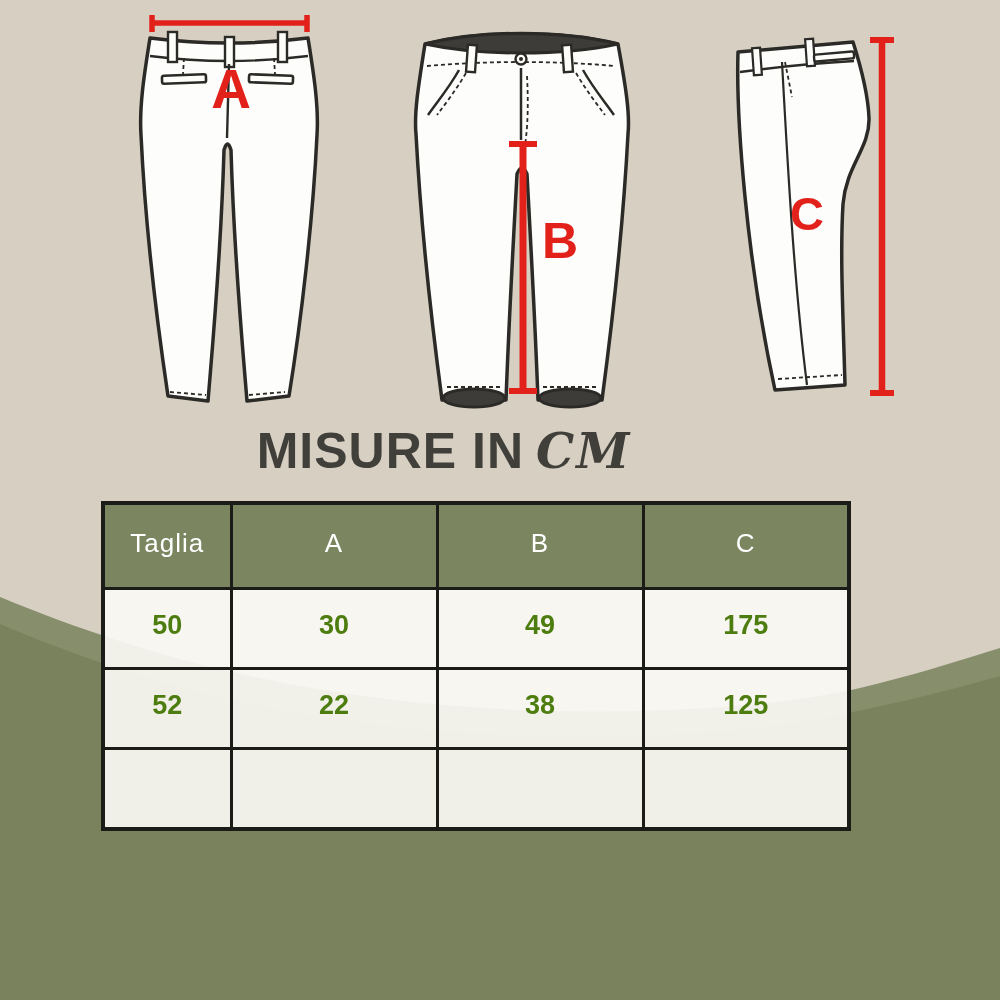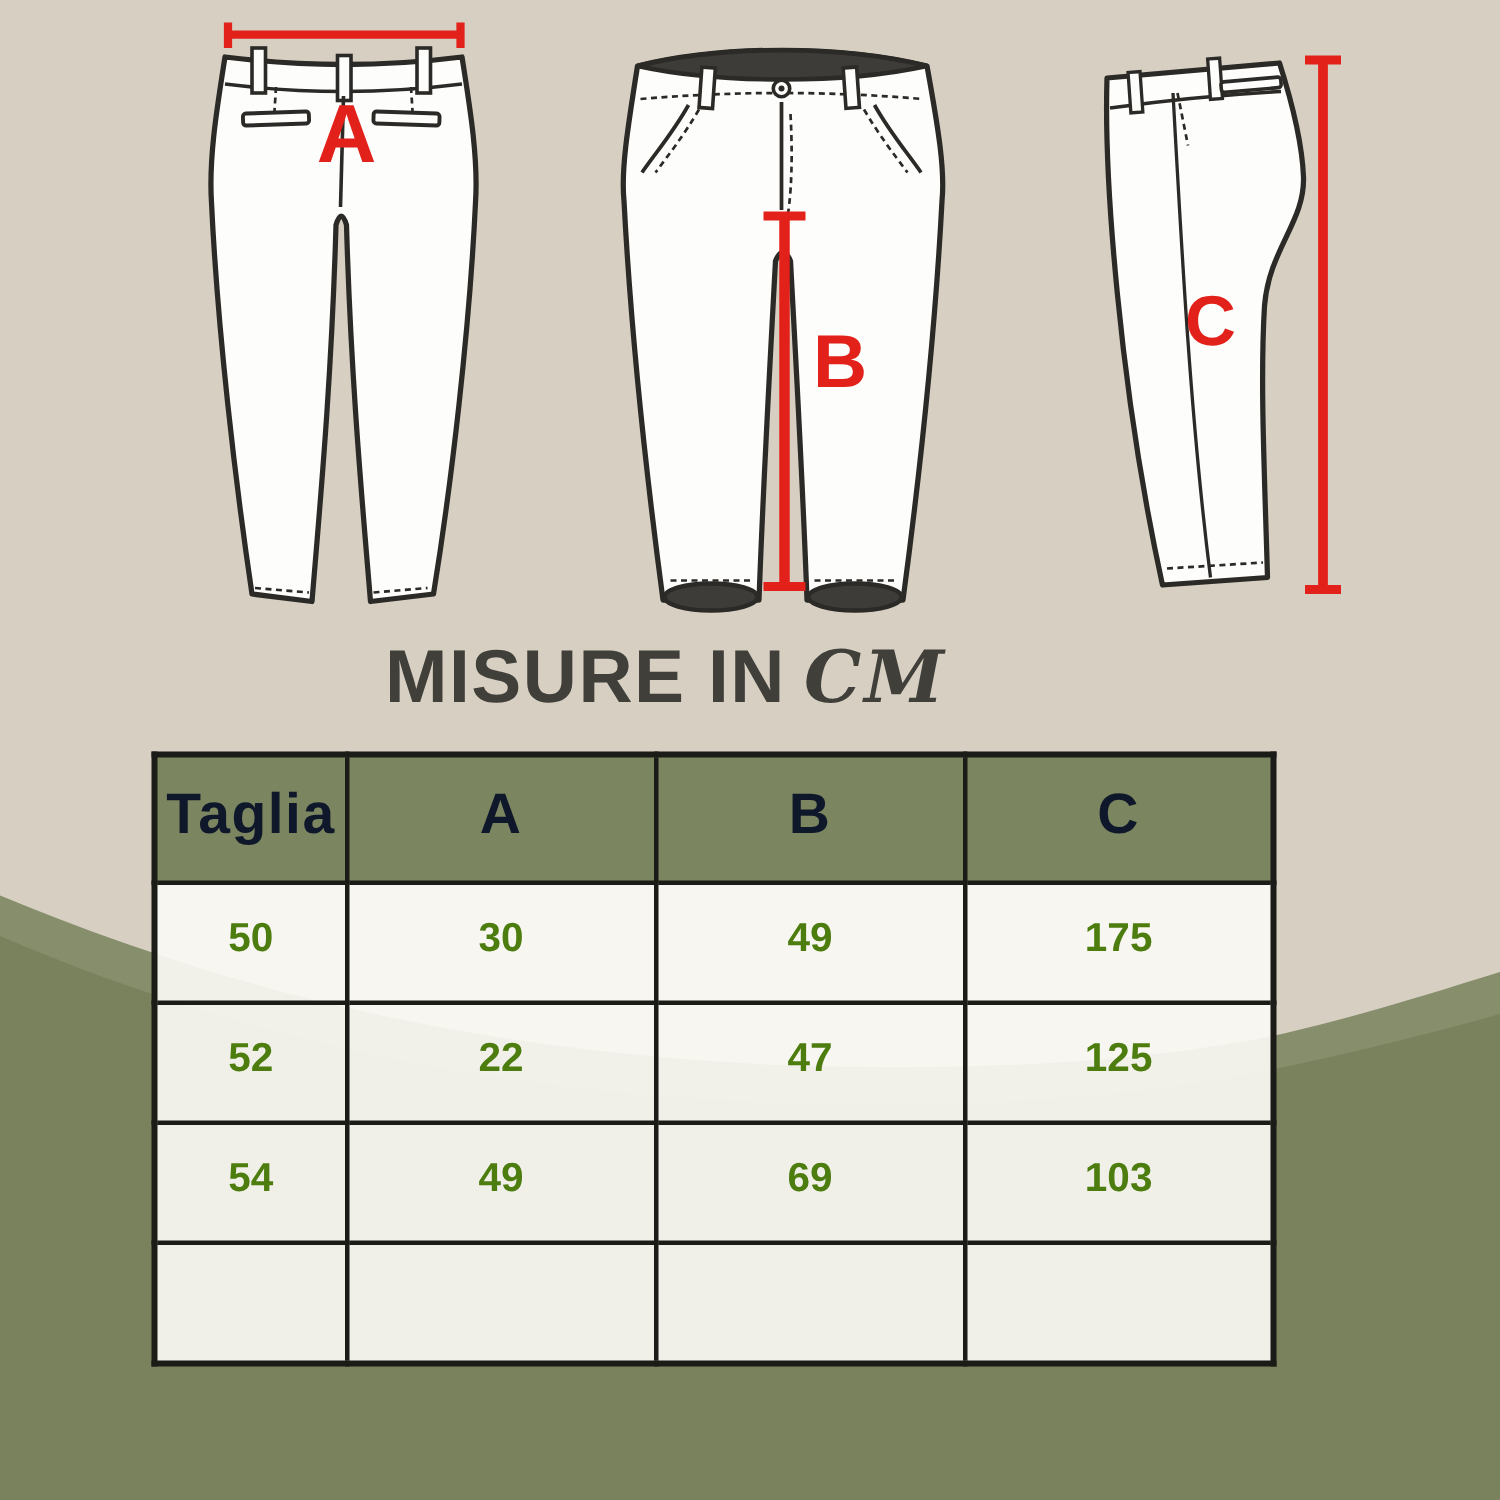--- a/index.html
+++ b/index.html
@@ -32,21 +32,21 @@
   table.size{
     position:absolute;left:101px;top:501px;width:746px;
     border-collapse:collapse;table-layout:fixed;
     border:4px solid #1b1b17;
   }
   table.size th, table.size td{
     border:3px solid #1b1b17;text-align:center;vertical-align:middle;
     padding:0 0 6px 0;
   }
   table.size th{
-    background:#7b8660;color:#0f172a;font-size:38px;font-weight:700;
+    background:#7b8660;color:#ffffff;font-size:26px;font-weight:400;
     height:76px;letter-spacing:1px;
   }
   table.size td{
     background:rgba(250,249,243,0.93);color:#4d7c0f;
     font-size:27px;font-weight:700;height:71px;
   }
 </style>
 </head>
 <body>
 
@@ -164,28 +164,22 @@
     <tbody>
       <tr>
         <td>50</td>
         <td>30</td>
         <td>49</td>
         <td>175</td>
       </tr>
       <tr>
         <td>52</td>
         <td>22</td>
-        <td>47</td>
+        <td>38</td>
         <td>125</td>
-      </tr>
-      <tr>
-        <td>54</td>
-        <td>49</td>
-        <td>69</td>
-        <td>103</td>
       </tr>
       <tr>
         <td></td>
         <td></td>
         <td></td>
         <td></td>
       </tr>
     </tbody>
   </table>
 

